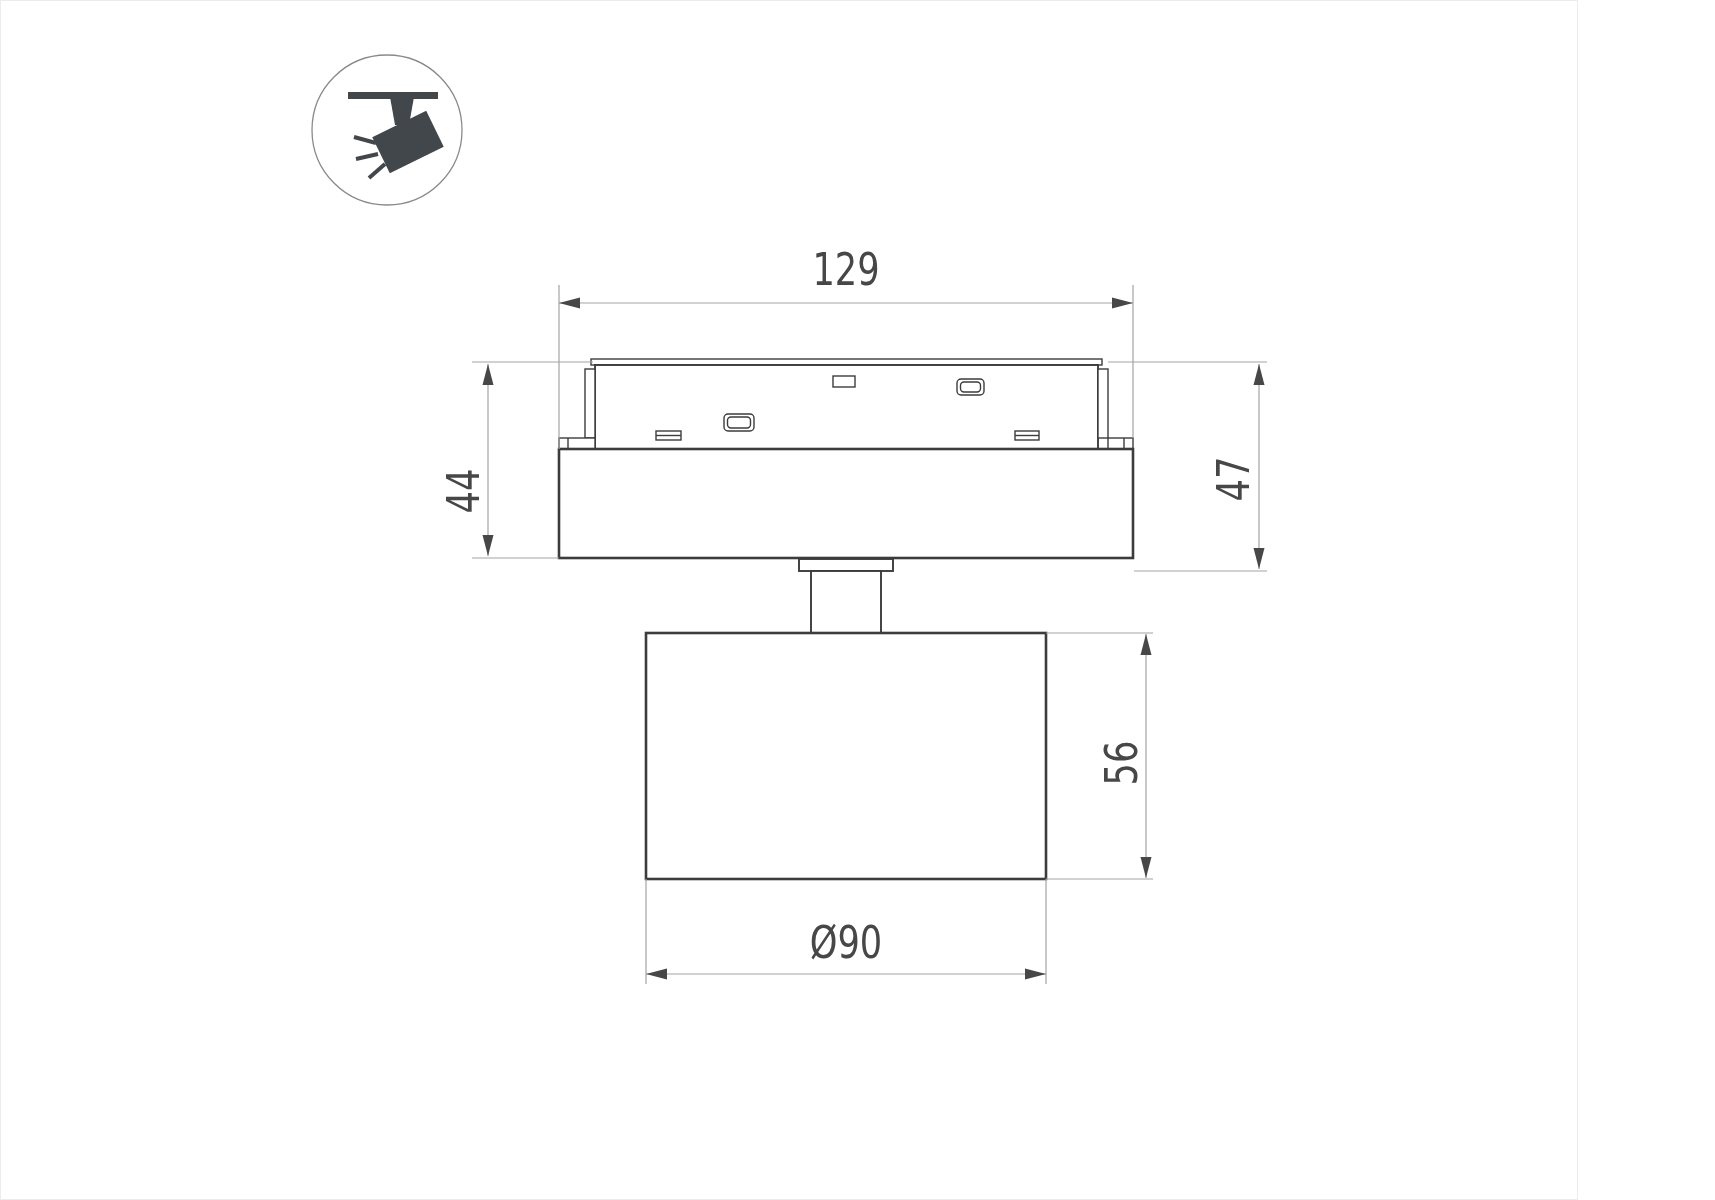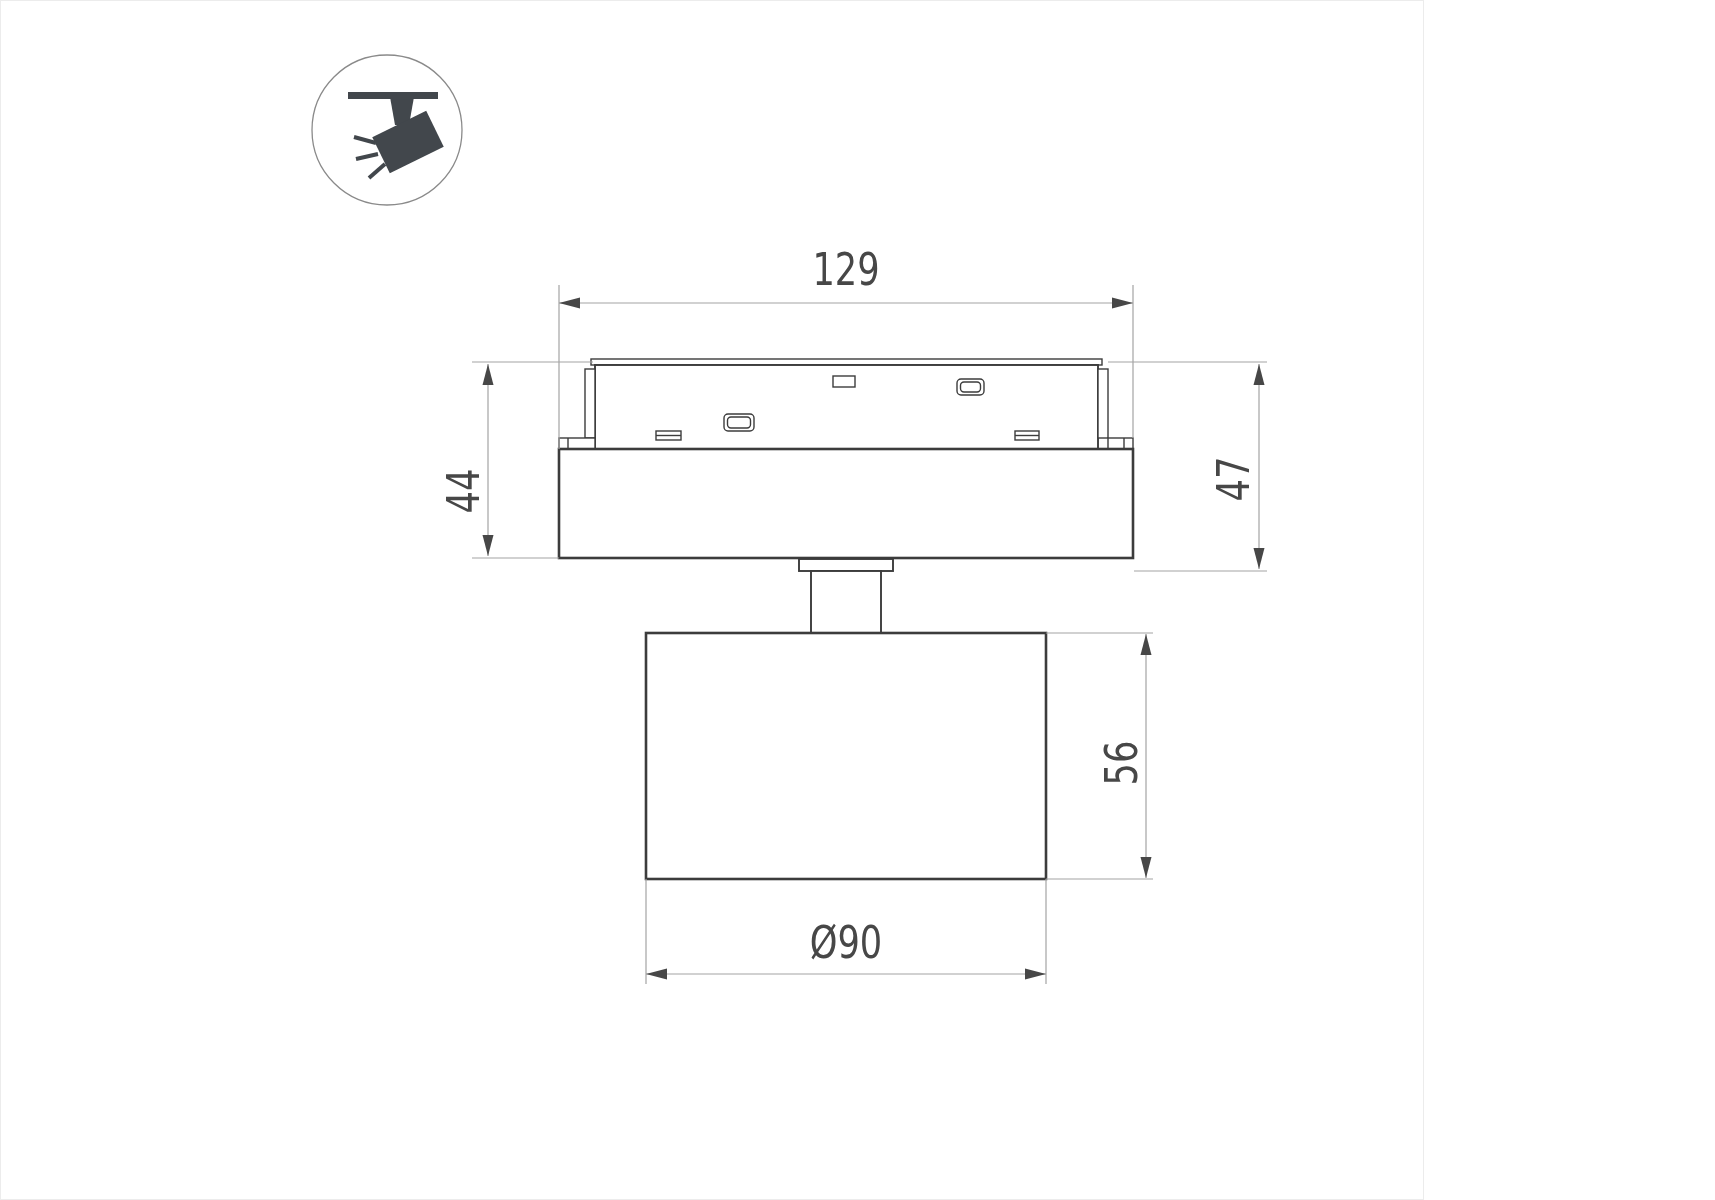--- a/index.html
+++ b/index.html
@@ -7,21 +7,21 @@
     --frame:#ececec;
     --line:#3c3c3c;
     --dim-line:#a3a3a3;
     --dim-dark:#474747;
     --icon:#42474c;
     --icon-ring:#8a8a8a;
   }
   html,body{margin:0;padding:0;background:#fff;}
   .canvas{
     position:relative;
-    width:1424px;height:1200px;
+    width:1578px;height:1200px;
     background:var(--bg);
     border:1px solid var(--frame);
     box-sizing:border-box;
     overflow:hidden;
     font-family:"DejaVu Sans", sans-serif;
     text-align:right;
   }
   svg{position:absolute;left:0;top:0;}
   .obj{fill:#ffffff;stroke:var(--line);}
   .obj-thick{stroke-width:2.6;}

